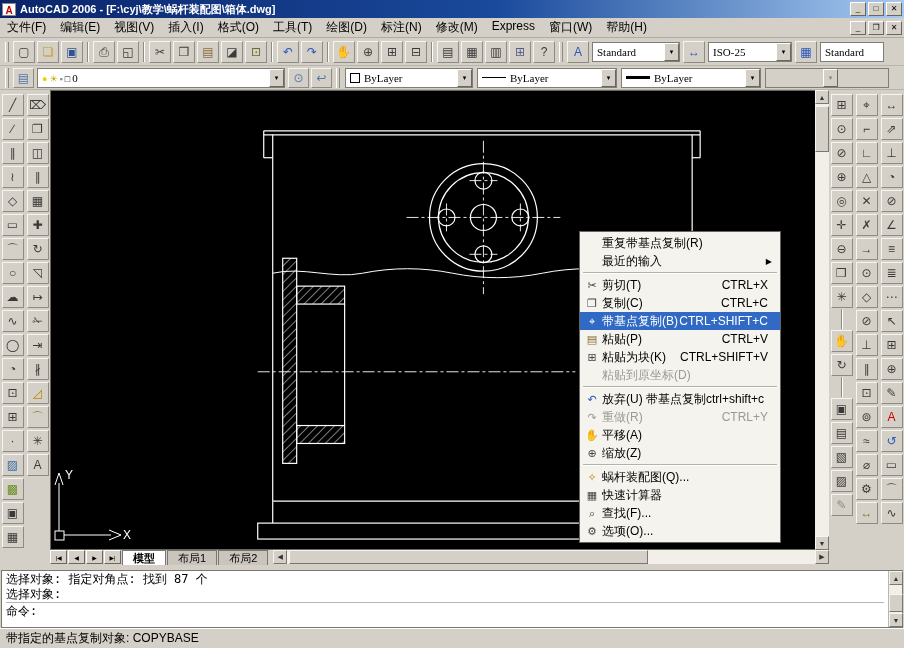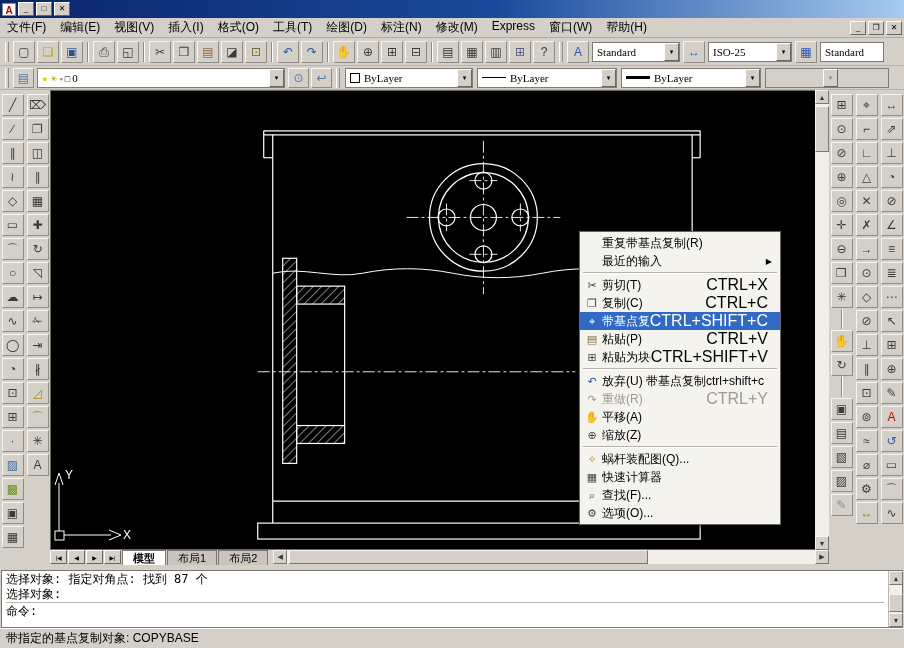--- a/index.html
+++ b/index.html
@@ -85,37 +85,38 @@
 
   
   .statusbar { height:20px; background:#d4d0c8; display:flex; align-items:center; padding-left:6px; font-size:12px; flex:0 0 auto; border-top:1px solid #fff; }
 
   
   .ctxmenu { position:absolute; left:528px; top:140px; width:202px; background:#f4f3ee;
     border:1px solid #67655e; box-shadow:2px 2px 4px rgba(0,0,0,0.5); padding:2px 0; z-index:10; }
   .mi { height:18px; display:flex; align-items:center; font-size:12px; color:#000; padding:0 2px; overflow:hidden; white-space:nowrap; }
   .mi .ic { width:20px; text-align:center; font-size:11px; flex:0 0 auto; color:#444; }
   .mi .lb { overflow:hidden; }
-  .mi .sc { margin-left:auto; padding-right:10px; font-size:16px; flex:0 0 auto; }
+  .mi .sc { margin-left:auto; padding-right:10px; font-size:12px; flex:0 0 auto; }
   .mi .sub { margin-left:auto; padding-right:6px; font-size:8px; flex:0 0 auto; }
   .mi.hl { background:#316ac5; color:#fff; }
   .mi.hl .ic, .mi.hl .sc { color:#fff; }
   .mi.dis { color:#9c9a92; }
   .mi.dis .ic { color:#9c9a92; }
   .msep { height:0; border-top:1px solid #b5b2a8; border-bottom:1px solid #fff; margin:2px 3px; }
 
   .ucs { position:absolute; left:2px; bottom:4px; }
 </style>
 </head>
 <body>
 
 <div class="app">
 
   <div class="titlebar">
     <div class="appicon">A</div>
+    <div class="titletext">AutoCAD 2006 - [F:\cyj\教学\蜗杆装配图\箱体.dwg]</div>
     <div style="display:flex" id="win-btns">
         <div class="winbtn">_</div>
         <div class="winbtn">□</div>
         <div class="winbtn">✕</div>
       </div>
   </div>
 
   <div class="menubar">
     <div class="menubar-items" id="menubar-items">
         <div class="menutop">文件(F)</div>
@@ -480,20 +481,24 @@
               <div class="mi">
                 <span class="ic" style="color: rgb(138, 109, 59);">▤</span>
                 <span class="lb">粘贴(P)</span>
                 <span class="sc">CTRL+V</span>
               </div>
               <div class="mi">
                 <span class="ic">⊞</span>
                 <span class="lb">粘贴为块(K)</span>
                 <span class="sc">CTRL+SHIFT+V</span>
               </div>
+              <div class="mi dis">
+                <span class="ic"></span>
+                <span class="lb">粘贴到原坐标(D)</span>
+              </div>
               <div class="msep"></div>
               <div class="mi">
                 <span class="ic" style="color: rgb(42, 86, 184);">↶</span>
                 <span class="lb">放弃(U) 带基点复制ctrl+shift+c</span>
               </div>
               <div class="mi dis">
                 <span class="ic">↷</span>
                 <span class="lb">重做(R)</span>
                 <span class="sc">CTRL+Y</span>
               </div>

